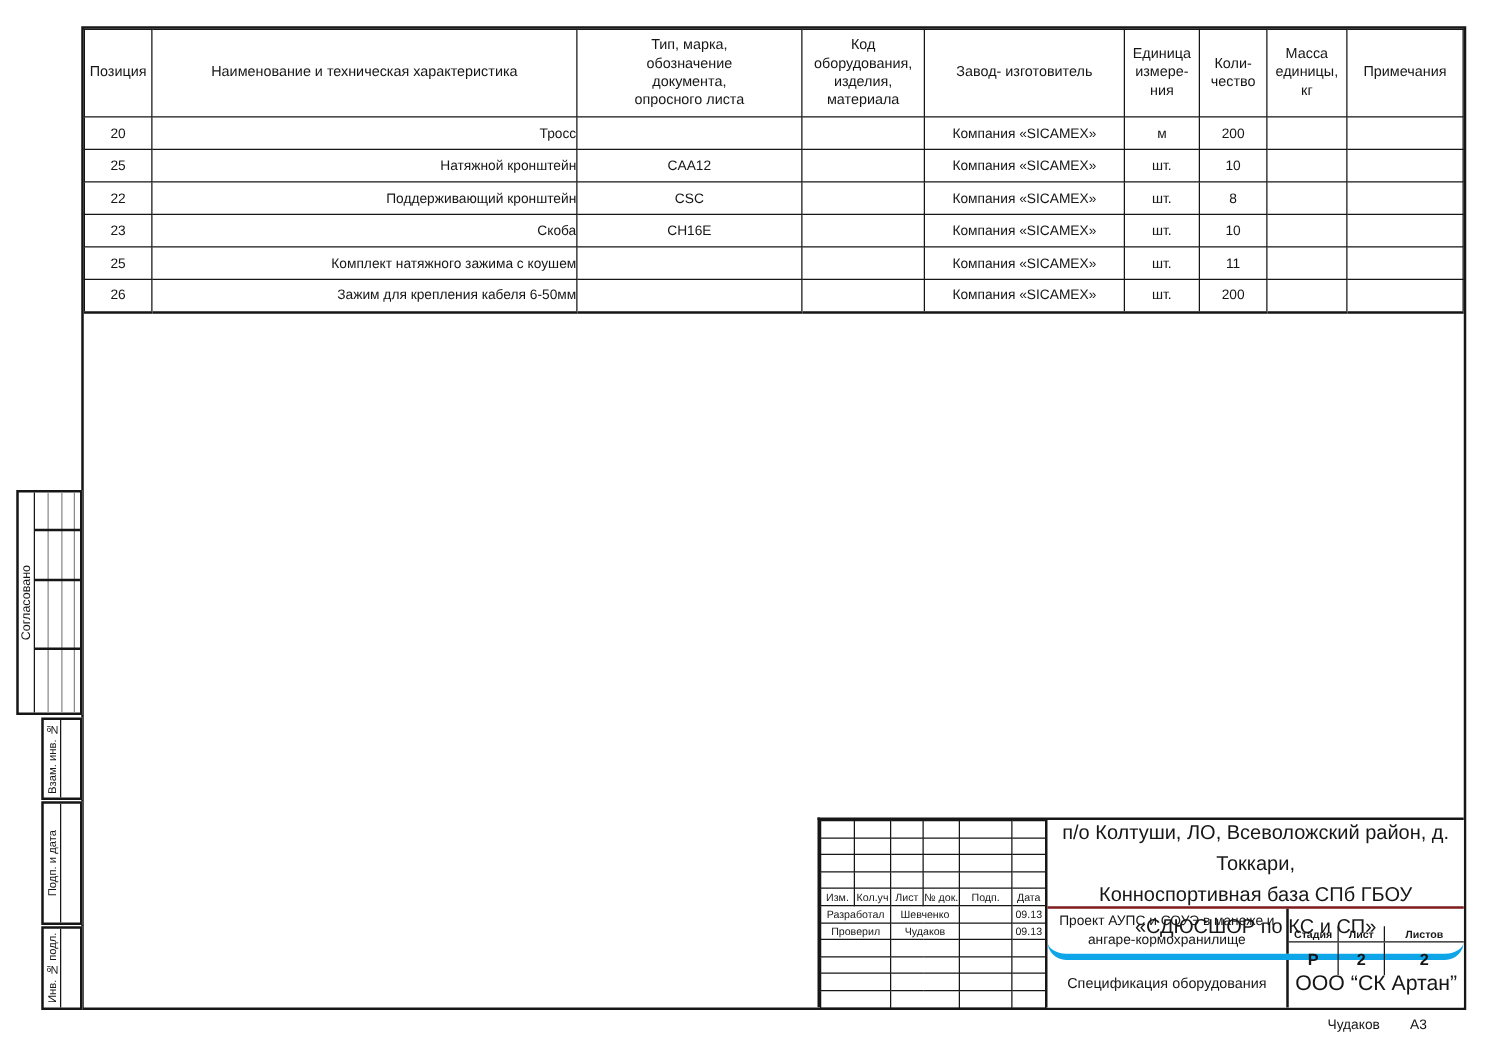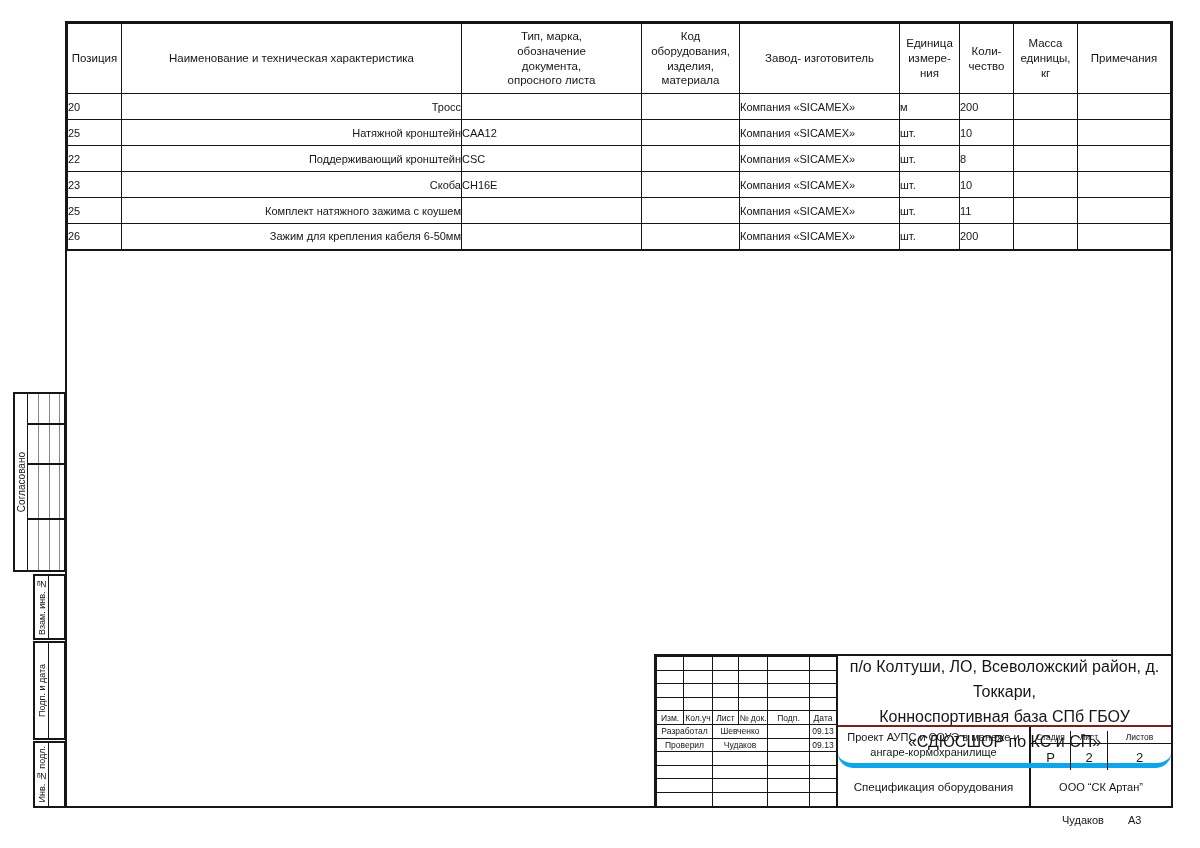--- a/index.html
+++ b/index.html
@@ -11,42 +11,42 @@
   .frame { position:absolute; left:65px; top:21px; width:1108px; height:787px; border:2px solid #161616; background:#fff; }
 
   
   table.spec { position:absolute; left:0; top:0; width:100%; border-collapse:collapse; table-layout:fixed; }
   .spec th, .spec td { border:1px solid #161616; font-weight:normal; overflow:hidden; }
   .spec thead tr { height:70px; }
   .spec tbody tr { height:26px; }
   .spec th { font-size:11.5px; line-height:1.3; white-space:pre-line; text-align:center; vertical-align:middle; }
   .spec td { font-size:11px; vertical-align:middle; }
   .spec td.l { text-align:right; padding-left:7px; }
-  .spec td.c { text-align:left; }
+  .spec td.c { text-align:center; }
   .spec tbody tr:last-child td { border-bottom:2px solid #161616; }
 
   
   .tb { position:absolute; right:0; bottom:0; width:517px; height:152px; border-left:2px solid #161616; border-top:2px solid #161616; background:#fff; }
   table.revgrid { position:absolute; left:0; top:0; width:180px; height:150px; border-collapse:collapse; table-layout:fixed; }
   .revgrid tr { height:13.6px; }
   .revgrid td { border:1px solid #161616; font-size:8.5px; text-align:center; vertical-align:middle; white-space:nowrap; overflow:hidden; }
   .tbr { position:absolute; left:180px; top:0; width:335px; height:150px; border-left:2px solid #161616; }
   .docnum { position:absolute; left:0; top:0; width:100%; height:29px; border-bottom:1px solid #161616; display:flex; align-items:center; justify-content:center; font-size:14px; letter-spacing:1.5px; }
   .object { position:absolute; left:0; top:29px; width:100%; height:42px; border-bottom:2px solid #7f1d1d; display:flex; align-items:center; justify-content:center; text-align:center; font-size:16px; line-height:1.55; white-space:pre-line; }
   .rowc { position:absolute; left:0; top:71px; width:100%; height:41px; border-bottom:5px solid #0ea5e9;border-radius:15px; }
   .project { position:absolute; left:0; top:0; width:193px; height:100%; border-right:2px solid #161616; display:flex; align-items:center; justify-content:center; text-align:center; font-size:11px; line-height:1.4; white-space:pre-line; }
-  .stadia { position:absolute; left:193px; top:4px; right:0; height:100%; }
+  .stadia { position:absolute; left:193px; top:14px; right:0; height:100%;font-weight:bold; }
   .stadia-head { display:flex; height:13px; border-bottom:1px solid #161616; }
   .stadia-head > div { border-right:1px solid #161616; font-size:8.5px; display:flex; align-items:center; justify-content:center; }
   .stadia-vals { display:flex; height:26px; }
   .stadia-vals > div { border-right:1px solid #161616; font-size:13px; display:flex; align-items:center; justify-content:center; }
   .sw1 { width:40px; } .sw2 { width:37px; } .sw3 { flex:1; border-right:none !important; }
   .rowd { position:absolute; left:0; top:112px; width:100%; bottom:0; }
   .doctitle { position:absolute; left:0; top:0; width:193px; height:100%; border-right:2px solid #161616; display:flex; align-items:center; justify-content:center; text-align:center; font-size:11.5px; }
-  .company { position:absolute; left:193px; top:0; right:0; height:100%; display:flex; align-items:center; justify-content:center; font-size:11px; }
+  .company { position:absolute; left:193px; top:0; right:0; height:100%; display:flex; align-items:center; justify-content:center; font-size:17px; }
 
   
   .vtext { writing-mode:vertical-rl; transform:rotate(180deg); white-space:nowrap; }
   .agreed { position:absolute; left:13px; top:392px; width:53px; height:180px; border:2px solid #161616; background:#fff; }
   .agreed-label { position:absolute; left:0; top:0; width:13px; height:100%; border-right:1px solid #161616; display:flex; align-items:center; justify-content:center; font-size:10px; }
   .agreed-grid { position:absolute; left:13px; top:0; right:0; bottom:0; }
   .agreed-grid .h { position:absolute; left:0; right:0; height:2px; background:#161616; }
   .agreed-grid .v { position:absolute; top:0; bottom:0; width:1px; background:#8a8a8a; }
   .sidecell { position:absolute; left:33px; width:33px; border:2px solid #161616; background:#fff; }
   .sidecell .lab { position:absolute; left:0; top:0; width:14px; height:100%; border-right:1px solid #161616; display:flex; align-items:center; justify-content:center; font-size:9px; }

